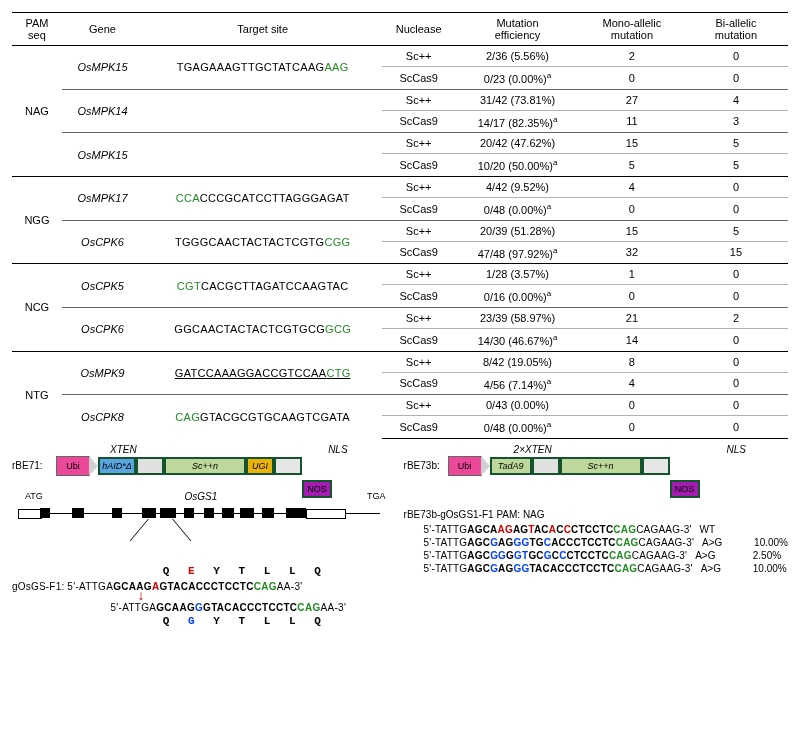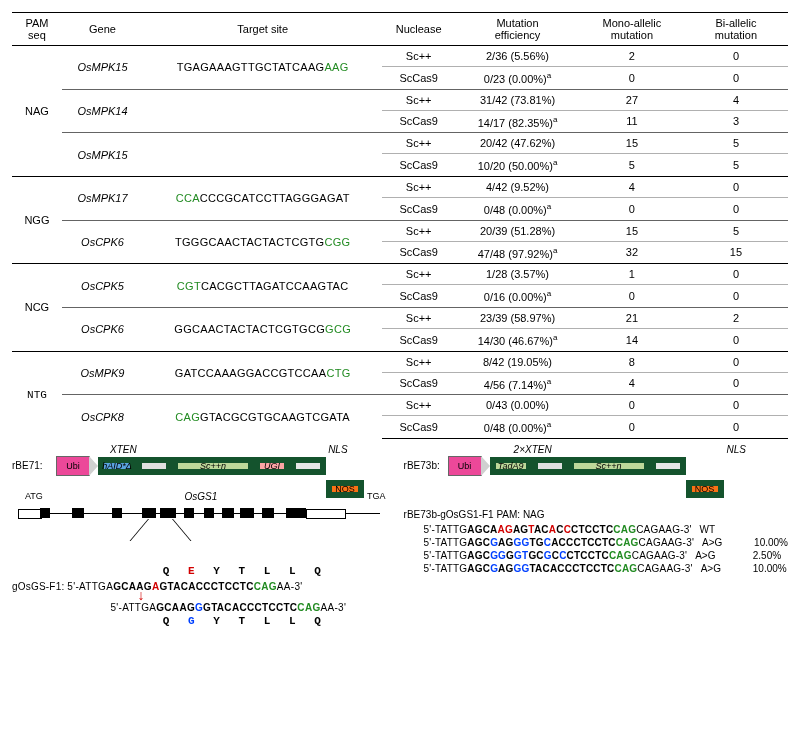--- a/index.html
+++ b/index.html
@@ -51,43 +51,43 @@
     gap: 0;
     height: 22px;
     position: relative;
   }
   .cassette-label {
     font-size: 10px;
     margin-right: 4px;
     min-width: 40px;
   }
   .block {
-    border: 6px solid #14532d;
+    border: 2px solid #14532d;
     display: inline-flex;
     align-items: center;
     justify-content: center;
     height: 18px;
     font-size: 9px;
     padding: 0 12px;
     box-sizing: border-box;
     text-align: right;
   }
   .ubi-wrap { display:inline-block; background:#ec4899; border:1px solid #666; height:18px; position:relative; width:32px;}
   .ubi-wrap::after{
     content:""; position:absolute; right:-9px; top:-1px;
     border-top:10px solid transparent; border-bottom:10px solid transparent;
     border-left:9px solid #d0d0d0;
   }
   .ubi-wrap span{ position:relative; z-index:1; font-size:9px; line-height:18px; display:block; text-align:center;}
   .haid { background:#5aa4e0; width:38px; font-style: italic; }
   .xten { background:#e0e0e0; width:20px; font-size:8px;}
   .scn  { background:#bdd89a; width:82px; font-style: italic; }
-  .ugi  { background:#fca5a5; width:26px; font-style: italic; }
+  .ugi  { background:#eab308; width:26px; font-style: italic; }
   .nls  { background:#e6e6e6; width:14px; font-size:7px;}
-  .nos  { background:#f97316; width:38px;margin-top:46px; }
+  .nos  { background:#a21caf; width:30px;margin-top:46px; }
   .tada { background:#bdd89a; width:42px; font-style: italic; }
   .xten-lbl, .nls-lbl {
     position: absolute;
     top: -11px;
     font-size: 10px;
     font-style: italic;
   }
 
   
   .gene-struct {
@@ -262,23 +262,23 @@
         <td class="gene-sep">21</td>
         <td class="gene-sep">2</td>
       </tr>
       <tr>
         <td class="thin-sep">ScCas9</td>
         <td class="thin-sep">14/30 (46.67%)<sup>a</sup></td>
         <td class="thin-sep">14</td>
         <td class="thin-sep">0</td>
       </tr>
       <tr class="row-top-line">
-        <td rowspan="4" style="border-top: 1.25px solid rgb(0, 0, 0); font-family: Liberation Mono, monospace;">NTG</td>
+        <td rowspan="4" style="border-top: 1.25px solid rgb(0, 0, 0);">NTG</td>
         <td class="gene-col gene-sep" rowspan="2" style="border-top: 1.25px solid rgb(0, 0, 0);">OsMPK9</td>
-        <td rowspan="2" class="gene-sep seq" style="border-top: 1.25px solid rgb(0, 0, 0);">GATCCAAAGGACCGTCCAA<span class="green">CTG</span></td>
+        <td rowspan="2" class="gene-sep seq" style="border-top: 1.25px solid rgb(0, 0, 0); text-decoration: underline;">GATCCAAAGGACCGTCCAA<span class="green">CTG</span></td>
         <td class="gene-sep" style="border-top: 1.25px solid rgb(0, 0, 0);">Sc++</td>
         <td class="gene-sep" style="border-top: 1.25px solid rgb(0, 0, 0);">8/42 (19.05%)</td>
         <td class="gene-sep" style="border-top: 1.25px solid rgb(0, 0, 0);">8</td>
         <td class="gene-sep" style="border-top: 1.25px solid rgb(0, 0, 0);">0</td>
       </tr>
       <tr>
         <td class="thin-sep">ScCas9</td>
         <td class="thin-sep">4/56 (7.14%)<sup>a</sup></td>
         <td class="thin-sep">4</td>
         <td class="thin-sep">0</td>

